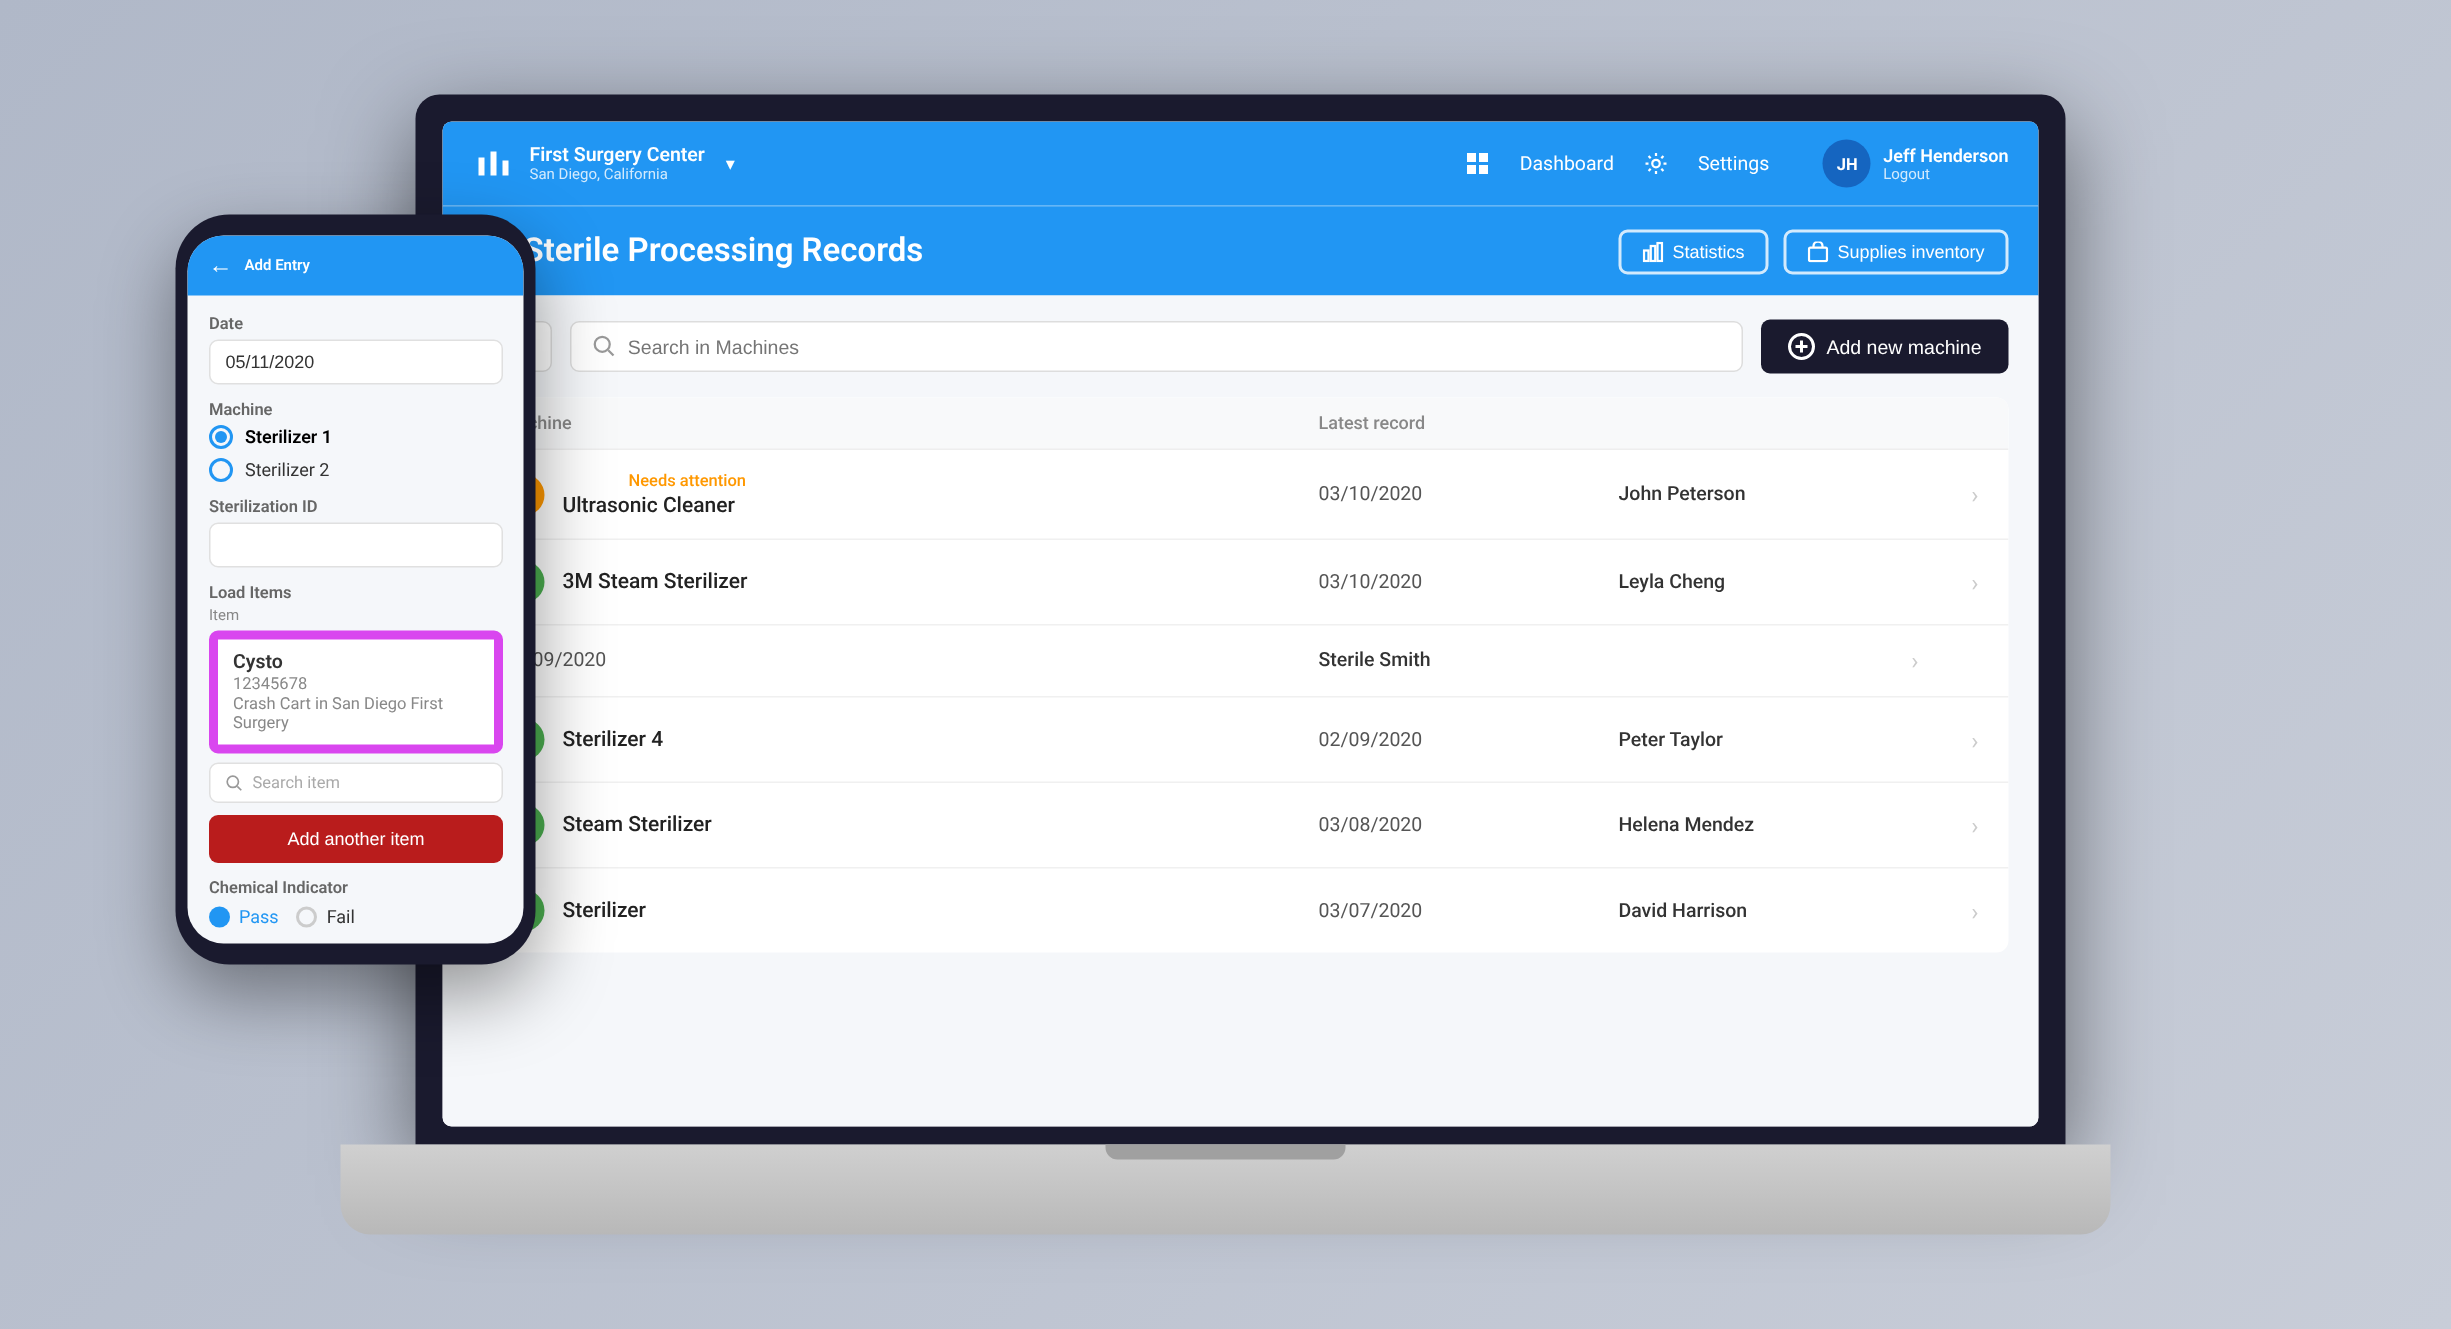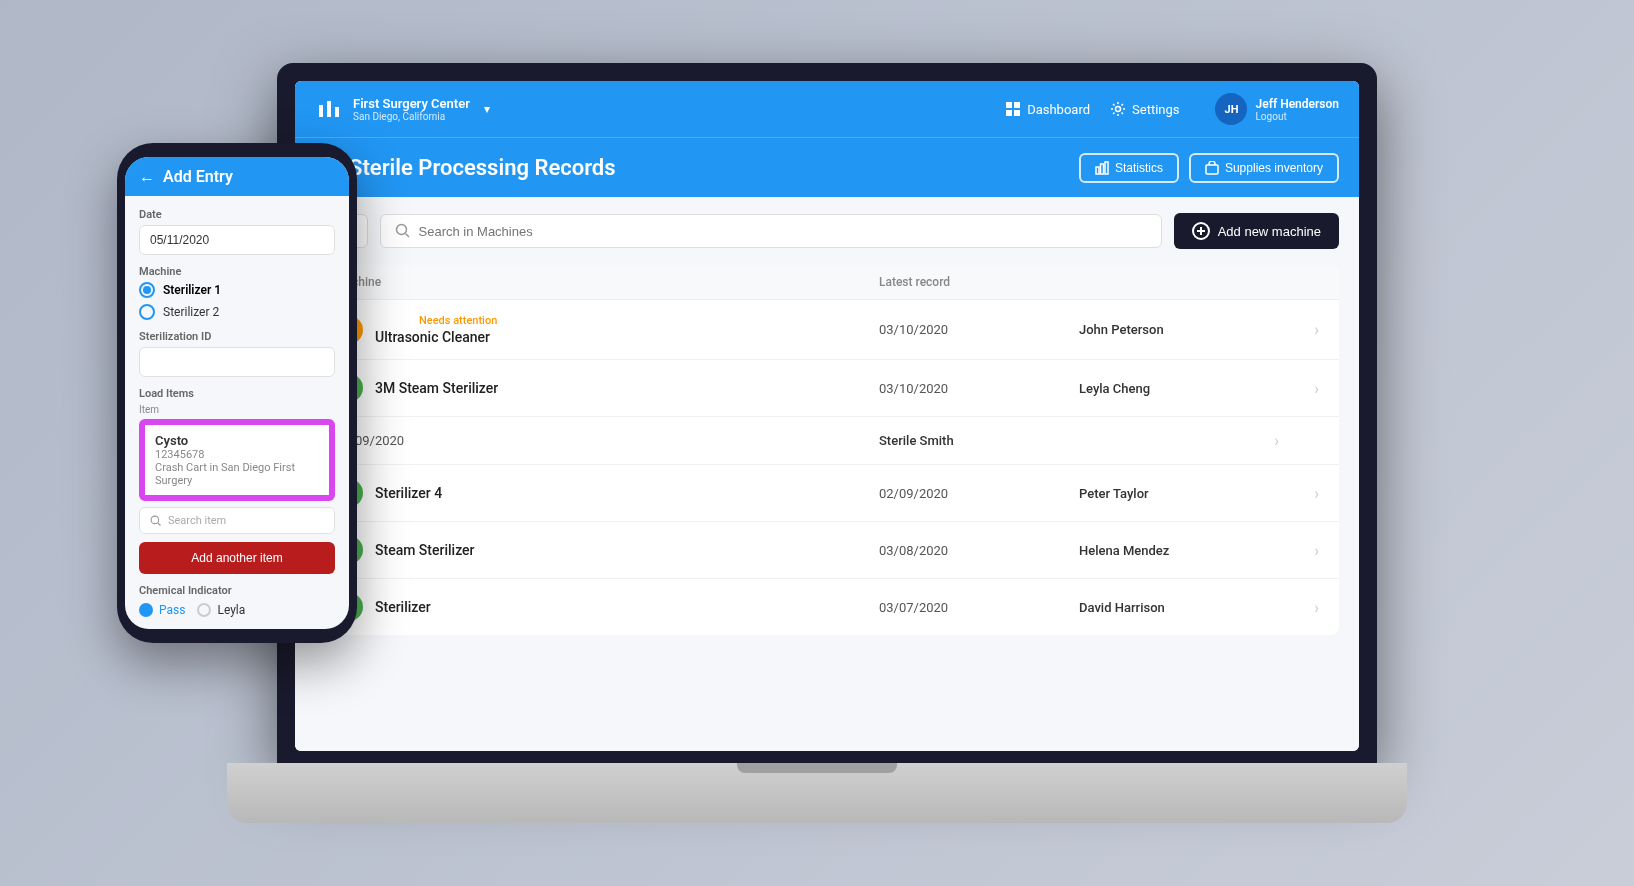--- a/index.html
+++ b/index.html
@@ -71,21 +71,21 @@
       display: flex; align-items: center; justify-content: center;
     }
     .logo-icon svg { width: 24px; height: 24px; }
     .header-clinic-info { display: flex; flex-direction: column; }
     .clinic-name { font-size: 13px; font-weight: 600; color: white; }
     .clinic-location { font-size: 10px; color: rgba(255,255,255,0.8); }
     .header-dropdown { margin-left: 4px; color: white; font-size: 12px; cursor: pointer; }
     .header-spacer { flex: 1; }
     .header-nav { display: flex; align-items: center; gap: 20px; }
     .nav-item {
-      display: flex; align-items: center; gap: 6px;
+      display: flex; align-items: center; gap: 20px;
       color: white; font-size: 13px; cursor: pointer;
       text-decoration: none;
     }
     .nav-item svg { width: 16px; height: 16px; }
     .header-user {
       display: flex; align-items: center; gap: 8px;
       margin-left: 16px;
     }
     .user-avatar {
       width: 32px; height: 32px;
@@ -230,21 +230,21 @@
       overflow: hidden;
       display: flex;
       flex-direction: column;
     }
     .phone-header {
       background: #2196f3;
       padding: 10px 14px;
       display: flex; align-items: center; gap: 8px;
     }
     .phone-back { color: white; font-size: 16px; }
-    .phone-title { color: white; font-size: 16px; font-weight: 600; }
+    .phone-title { color: white; font-size: 10px; font-weight: 600; }
     .phone-content {
       flex: 1;
       padding: 12px 14px;
       overflow-y: auto;
       font-size: 12px;
     }
     .phone-field-label { font-size: 11px; color: #666; font-weight: 600; margin-bottom: 4px; margin-top: 10px; }
     .phone-field-label:first-child { margin-top: 0; }
     .phone-input {
       background: white;
@@ -345,21 +345,21 @@
         <button class="phone-add-btn">Add another item</button>
 
         <div class="phone-field-label">Chemical Indicator</div>
         <div class="phone-chem-row">
           <div class="chem-option">
             <div style="width:14px;height:14px;border-radius:50%;background:#2196f3;"></div>
             <span style="color:#2196f3;">Pass</span>
           </div>
           <div class="chem-option">
             <div style="width:14px;height:14px;border-radius:50%;border:2px solid #ccc;"></div>
-            <span>Leyla</span>
+            <span>Fail</span>
           </div>
         </div>
       </div>
     </div>
   </div>
 
   <div class="laptop-screen-bezel">
     <div class="laptop-screen">
 
       <div class="app-header">

